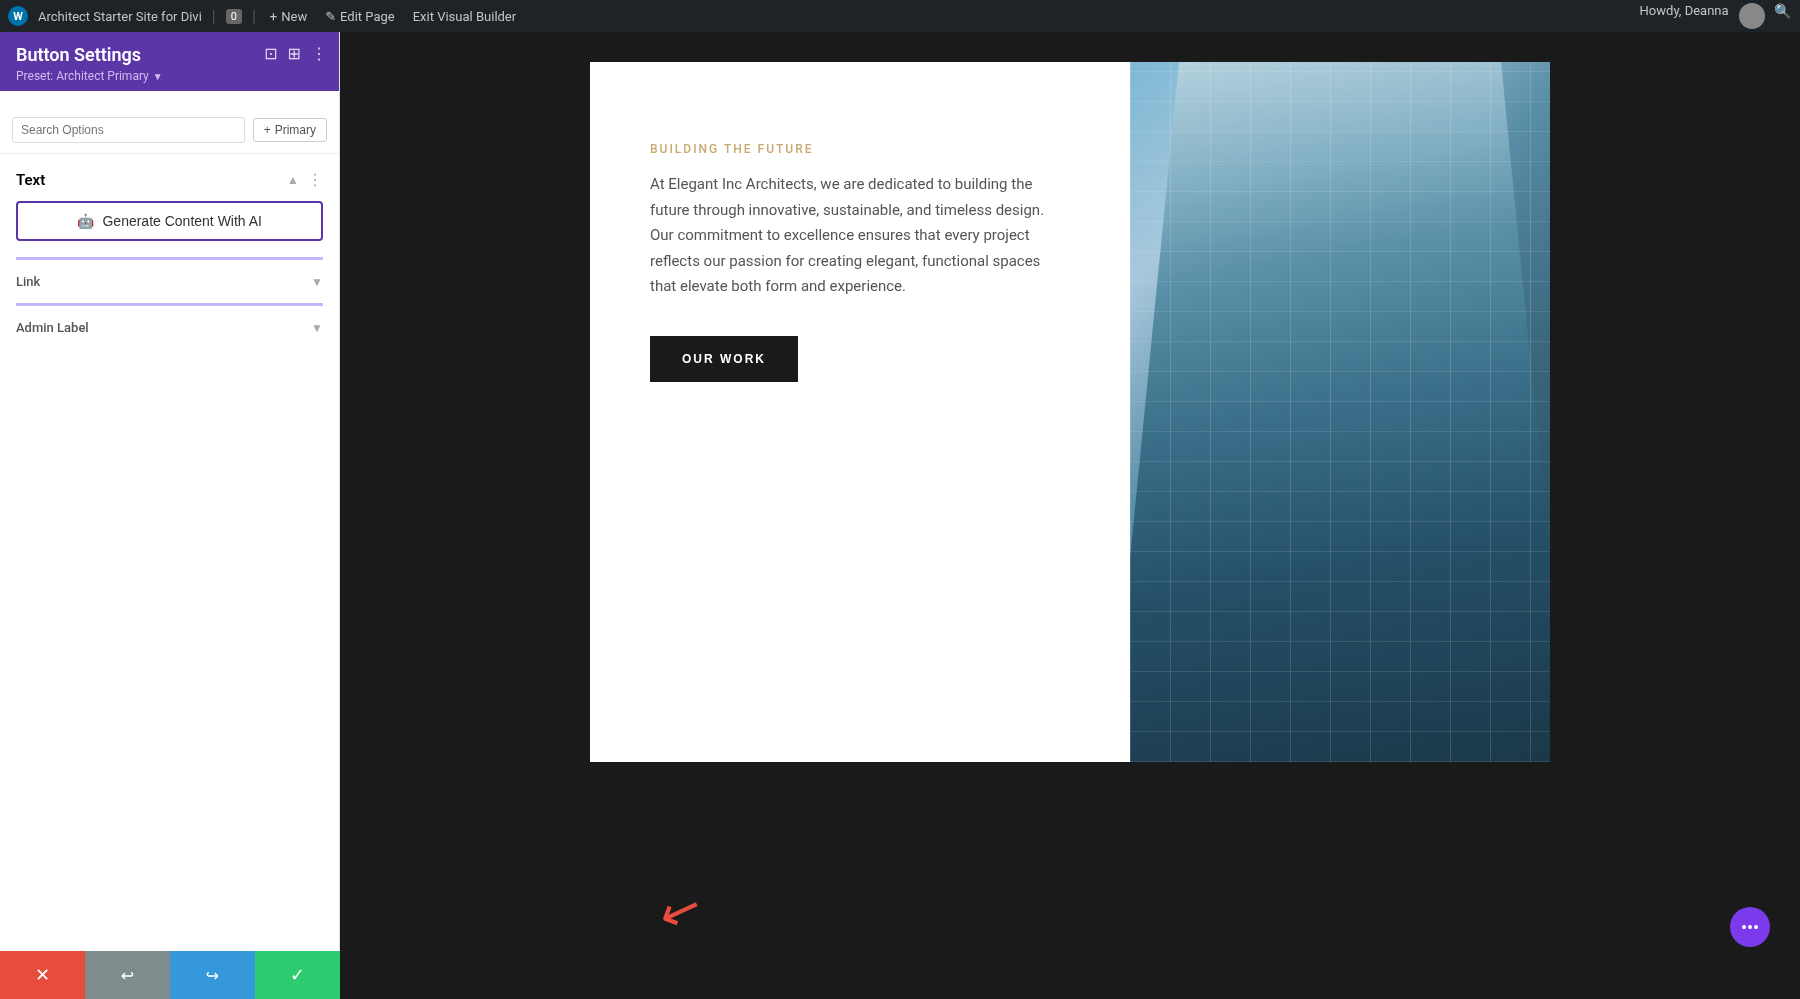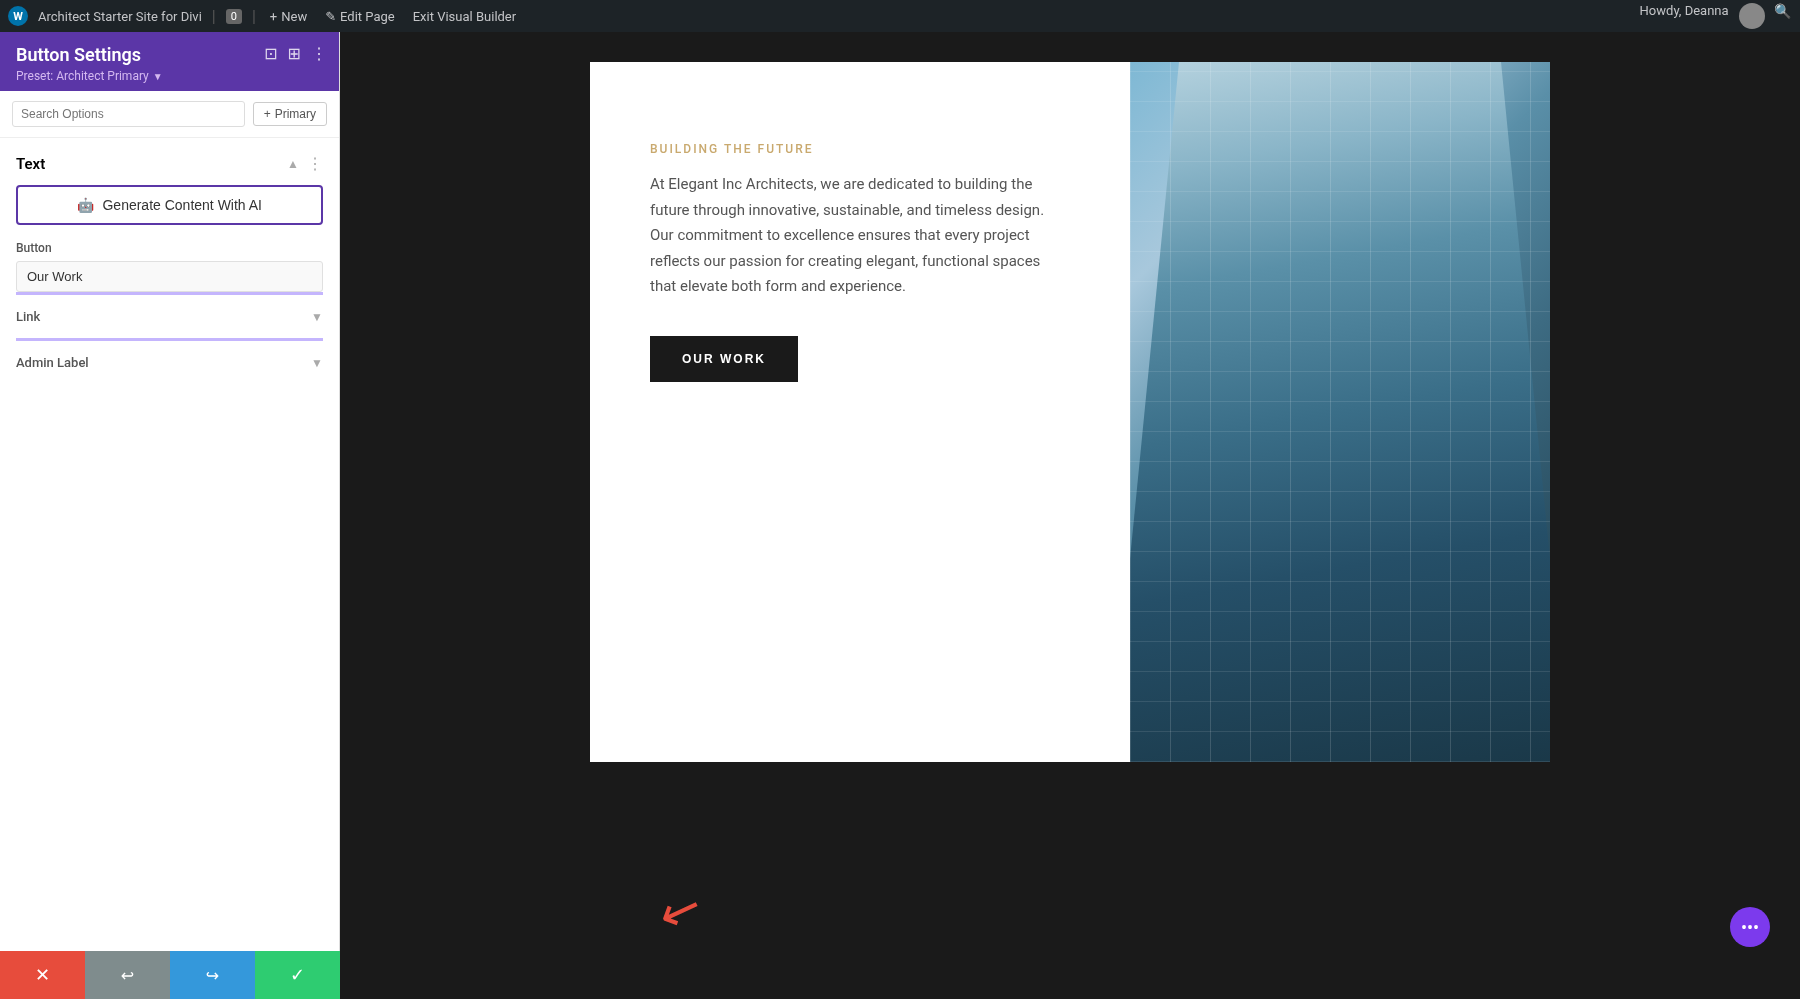--- a/index.html
+++ b/index.html
@@ -41,21 +41,21 @@
     .panel-preset-arrow { font-size: 10px; }
     .panel-header-icons { position: absolute; top: 12px; right: 12px; display: flex; gap: 10px; }
     .panel-icon { color: white; opacity: 0.8; cursor: pointer; font-size: 16px; }
 
     
     .panel-tabs { display: flex; background: #5b36a7; border-bottom: 1px solid rgba(255,255,255,0.2); }
     .panel-tab { flex: 1; text-align: center; padding: 10px; font-size: 13px; cursor: pointer; color: rgba(255,255,255,0.7); }
     .panel-tab.active { color: white; border-bottom: 2px solid white; }
 
     
-    .search-bar { padding: 10px 12px; border-bottom: 1px solid #eee; display: flex; align-items: center; gap: 8px; }
+    .search-bar { padding: 10px 12px; border-bottom: 1px solid #eee; display: flex; align-items: center; gap: 8px; margin-top: 16px; }
     .search-input { flex: 1; border: 1px solid #ddd; border-radius: 3px; padding: 5px 8px; font-size: 12px; color: #555; outline: none; }
     .filter-btn { background: none; border: 1px solid #ccc; border-radius: 3px; padding: 4px 10px; font-size: 12px; color: #555; cursor: pointer; display: flex; align-items: center; gap: 4px; }
 
     
     .panel-content { padding: 16px; flex: 1; overflow-y: auto; }
 
     
     .section-header { display: flex; align-items: center; justify-content: space-between; margin-bottom: 12px; }
     .section-title { font-size: 15px; font-weight: 600; color: #000000; }
     .section-controls { display: flex; align-items: center; gap: 8px; }
@@ -221,24 +221,20 @@
           <span class="collapse-btn">▲</span>
           <span class="more-btn">⋮</span>
         </div>
       </div>
 
       <button class="ai-button">
         <span class="ai-icon">🤖</span>
         <span>Generate Content With AI</span>
       </button>
 
-      <div>
-        <div class="field-label">Button</div>
-        <input class="field-input" type="text" value="Our Work" style="">
-      </div>
 
       <div class="collapsible-section">
         <div class="collapsible-header">
           <span class="collapsible-title">Link</span>
           <span class="chevron">▼</span>
         </div>
       </div>
 
       <div class="collapsible-section">
         <div class="collapsible-header">

